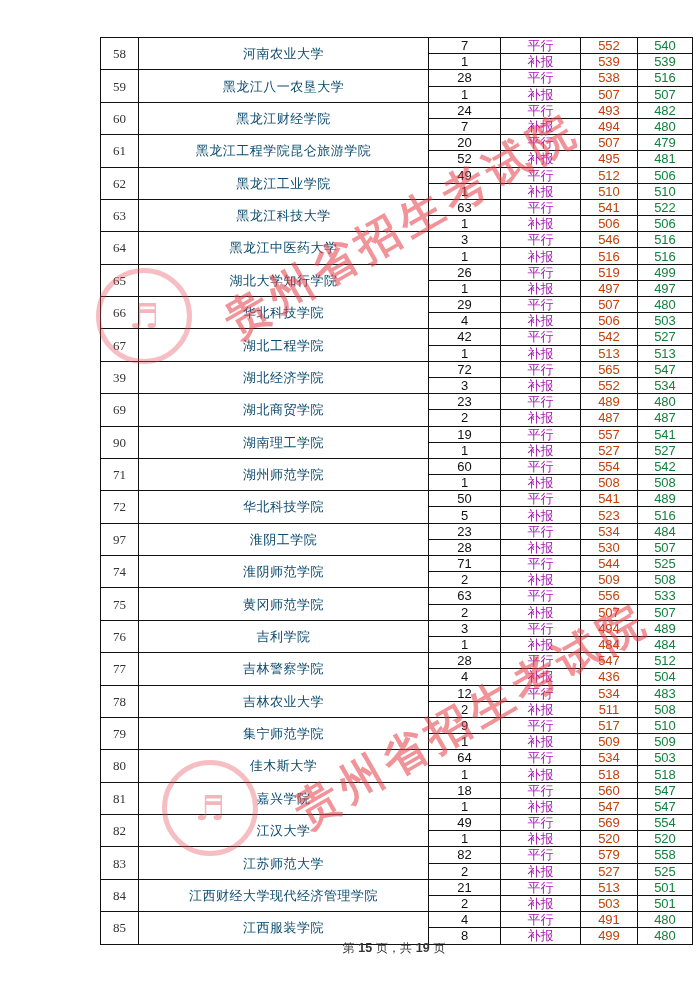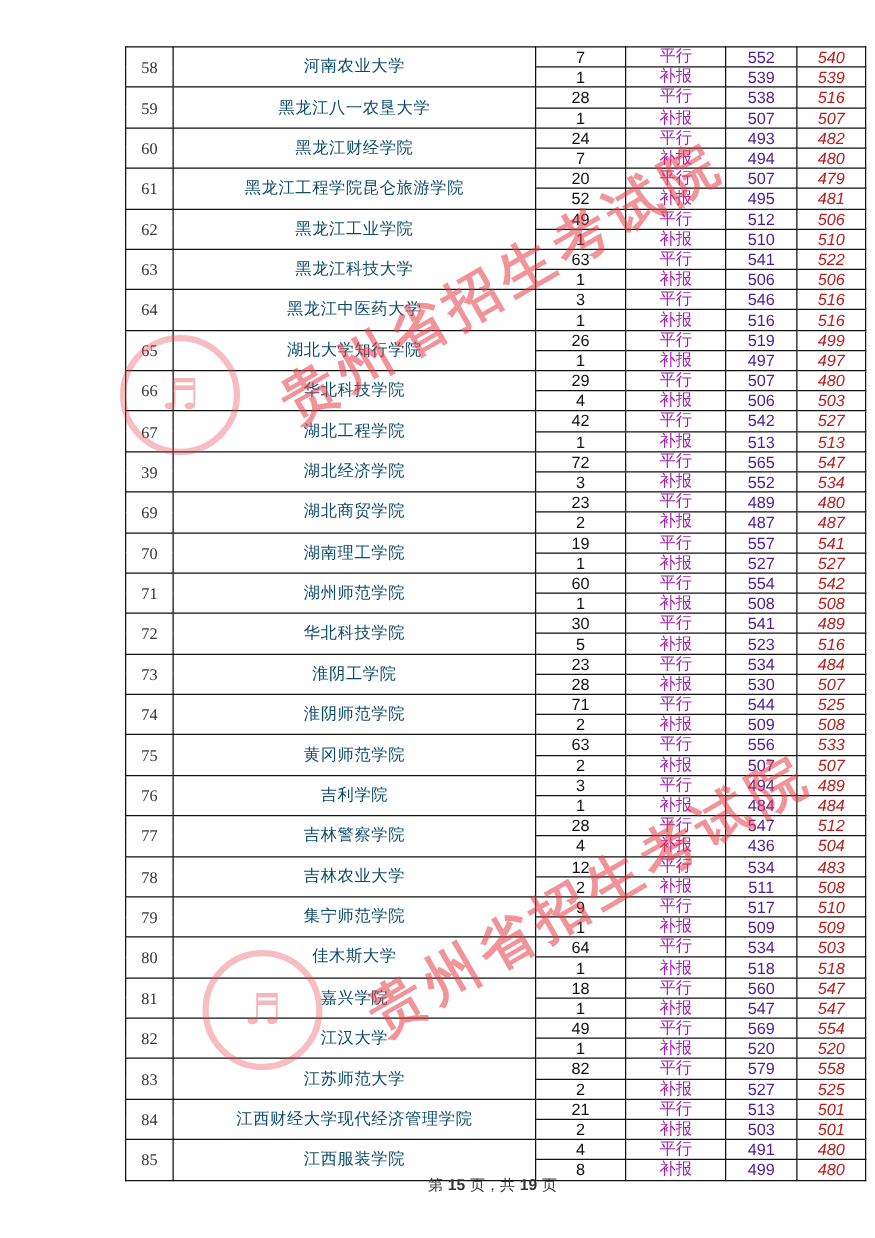--- a/index.html
+++ b/index.html
@@ -15,22 +15,22 @@
   }
   table.admit td {
     border: 1px solid #111; padding: 0; height: 15.2px; line-height: 15px;
     font-size: 13px; text-align: center; white-space: nowrap; overflow: hidden;
   }
   table.admit tr.block-start td { border-top: 1.6px solid #111; }
   td.col-no { width: 37px; font-family: "Liberation Serif", "DejaVu Serif", serif; font-size: 13px; color: #333; }
   td.col-name { width: 289px; font-size: 12.5px; color: #0c4a6e; letter-spacing: 0.5px; }
   td.col-count { width: 71px; font-family: "Liberation Sans", sans-serif; font-size: 13px; color: #111; }
   td.col-type { width: 79px; font-size: 12.5px; color: #a21caf; }
-  td.col-s1 { width: 56px; font-family: "Liberation Sans", sans-serif; font-size: 13px; color: #4c1d95; }
-  td.col-s2 { width: 54px; font-family: "Liberation Sans", sans-serif; font-size: 13px; color: #b91c1c; font-style: italic; }
+  td.col-s1 { width: 56px; font-family: "Liberation Sans", sans-serif; font-size: 13px; color: #c2410c; }
+  td.col-s2 { width: 54px; font-family: "Liberation Sans", sans-serif; font-size: 13px; color: #15803d; }
   .footer {
     position: absolute; left: 0; width: 700px; top: 940px; text-align: center;
     font-size: 12px; color: #333; font-family: "DejaVu Sans", sans-serif;
   }
   .footer b { font-family: "Liberation Sans", sans-serif; font-weight: bold; font-size: 12.5px; }
   
   .wm { position: absolute; pointer-events: none; }
   .wm-text {
     color: rgba(230, 60, 70, 0.55); font-family: "DejaVu Sans", sans-serif; font-weight: bold;
     font-size: 44px; letter-spacing: 6px; white-space: nowrap; transform-origin: left center;
@@ -212,21 +212,21 @@
           <td class="col-s1">489</td>
           <td class="col-s2">480</td>
         </tr>
         <tr>
           <td class="col-count">2</td>
           <td class="col-type">补报</td>
           <td class="col-s1">487</td>
           <td class="col-s2">487</td>
         </tr>
         <tr class="block-start">
-          <td class="col-no" rowspan="2">70</td>
+          <td class="col-no" rowspan="2">90</td>
           <td class="col-name" rowspan="2">湖南理工学院</td>
           <td class="col-count">19</td>
           <td class="col-type">平行</td>
           <td class="col-s1">557</td>
           <td class="col-s2">541</td>
         </tr>
         <tr>
           <td class="col-count">1</td>
           <td class="col-type">补报</td>
           <td class="col-s1">527</td>
@@ -242,33 +242,33 @@
         </tr>
         <tr>
           <td class="col-count">1</td>
           <td class="col-type">补报</td>
           <td class="col-s1">508</td>
           <td class="col-s2">508</td>
         </tr>
         <tr class="block-start">
           <td class="col-no" rowspan="2">72</td>
           <td class="col-name" rowspan="2">华北科技学院</td>
-          <td class="col-count">30</td>
+          <td class="col-count">50</td>
           <td class="col-type">平行</td>
           <td class="col-s1">541</td>
           <td class="col-s2">489</td>
         </tr>
         <tr>
           <td class="col-count">5</td>
           <td class="col-type">补报</td>
           <td class="col-s1">523</td>
           <td class="col-s2">516</td>
         </tr>
         <tr class="block-start">
-          <td class="col-no" rowspan="2">73</td>
+          <td class="col-no" rowspan="2">97</td>
           <td class="col-name" rowspan="2">淮阴工学院</td>
           <td class="col-count">23</td>
           <td class="col-type">平行</td>
           <td class="col-s1">534</td>
           <td class="col-s2">484</td>
         </tr>
         <tr>
           <td class="col-count">28</td>
           <td class="col-type">补报</td>
           <td class="col-s1">530</td>

